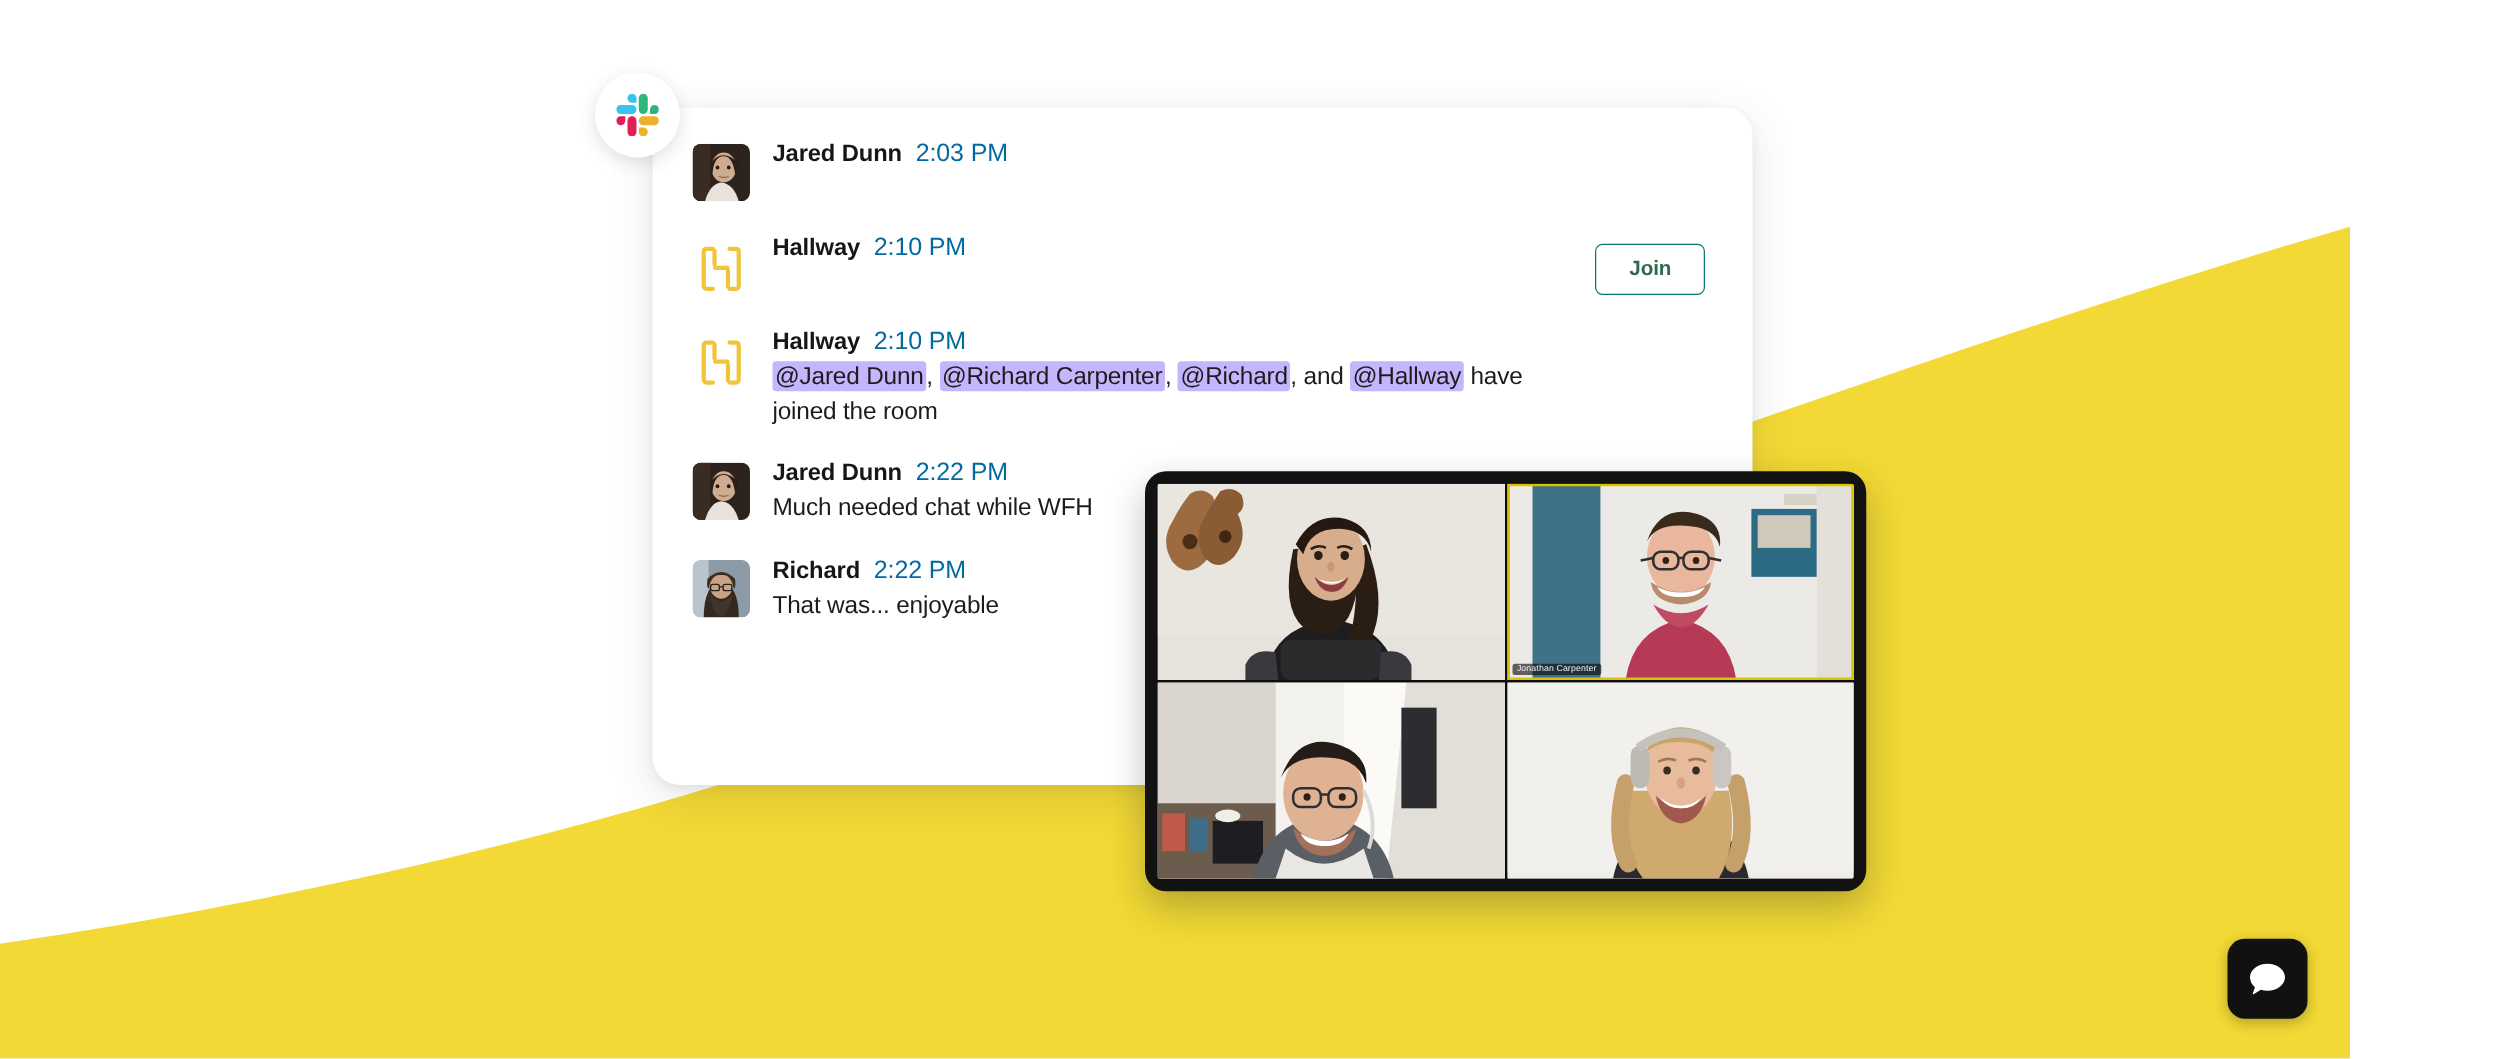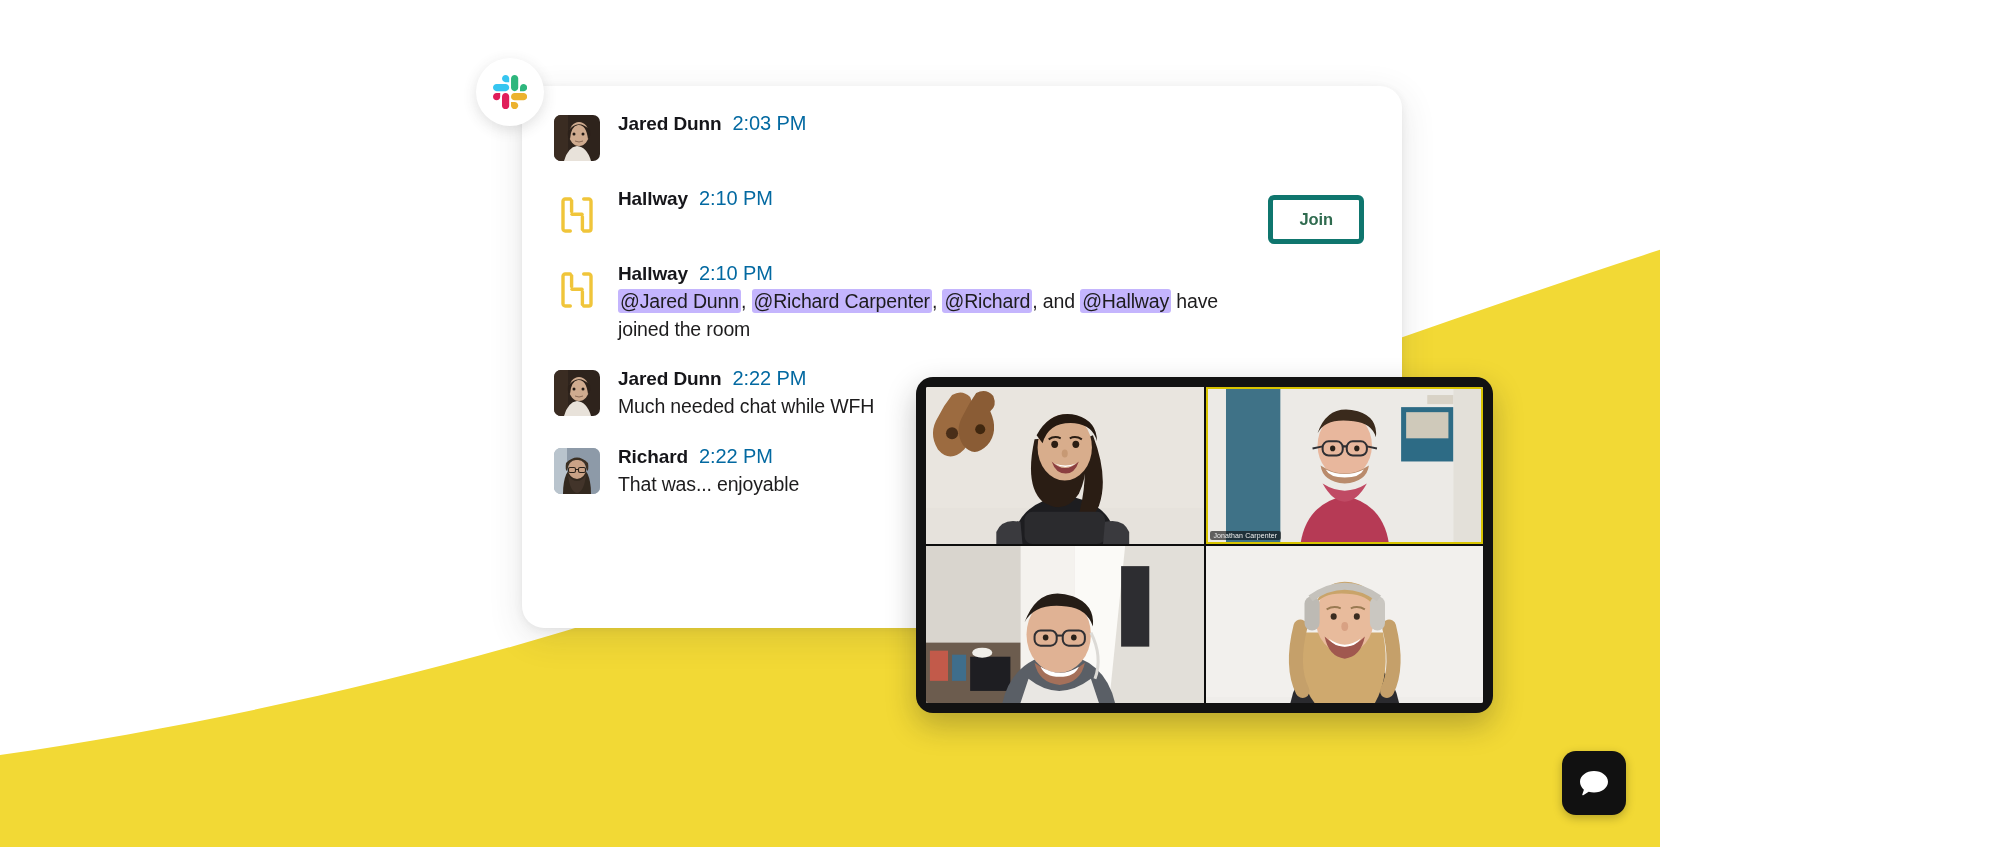--- a/index.html
+++ b/index.html
@@ -4,21 +4,21 @@
 <style>
   * { box-sizing: border-box; margin: 0; padding: 0; }
   html, body {
     width: 2000px; height: 847px;
     overflow: hidden;
     background: #ffffff;
     font-family: "Liberation Sans", sans-serif;
   }
   #stage {
     position: relative;
-    width: 1660px; height: 847px;
+    width: 1880px; height: 847px;
     background: #ffffff;
     overflow: hidden;
   }
 
   
   #bg-swoosh {
     position: absolute;
     inset: 0;
     width: 2000px; height: 847px;
     display: block;
@@ -111,21 +111,21 @@
     background: #c4b5fd;
     color: #1d1c1d;
     border-radius: 3px;
     padding: 1px 2px;
   }
 
   .join-btn {
     position: absolute;
     right: 38px; top: 8px;
     background: #ffffff;
-    border: 5px solid #0f766e;
+    border: 1px solid #0f766e;
     border-radius: 6px;
     color: #2f6b4f;
     font-size: 16.5px;
     font-weight: 700;
     padding: 10px 26px;
     font-family: "Liberation Sans", sans-serif;
     cursor: pointer;
     letter-spacing: -0.1px;
   }
 

